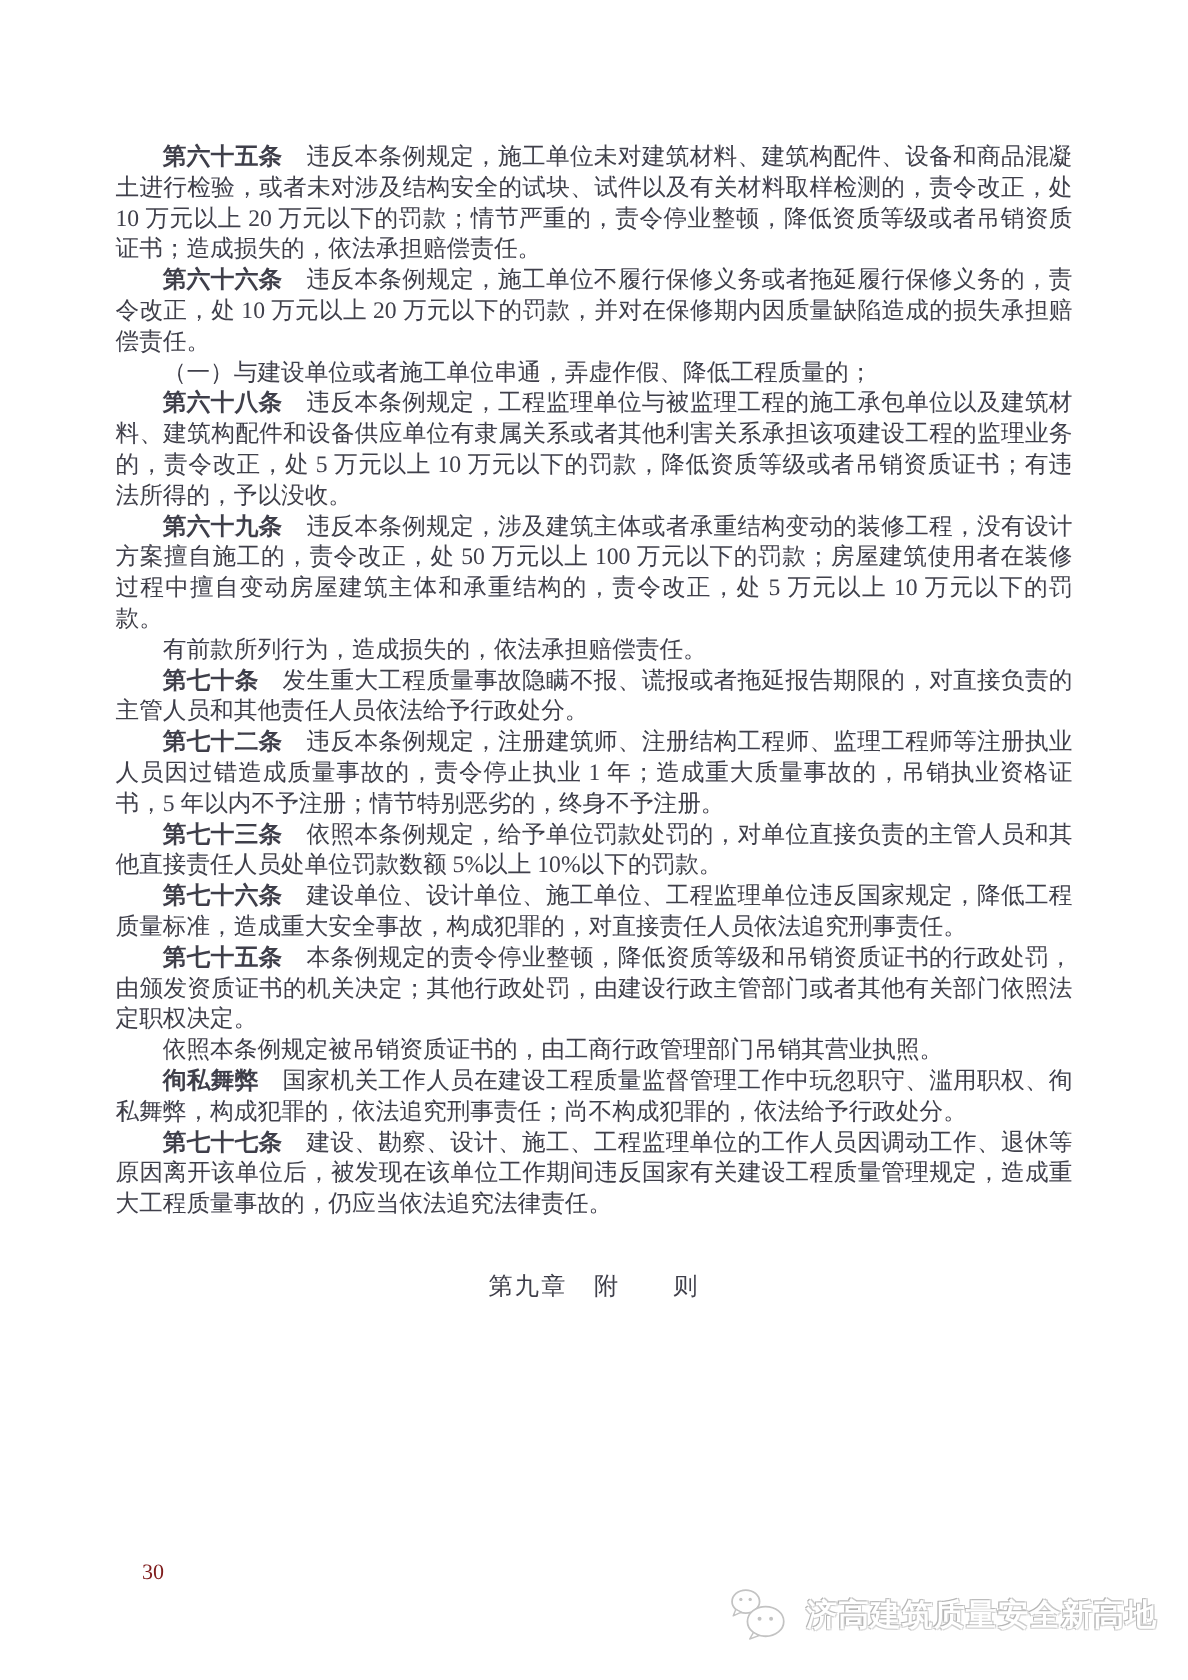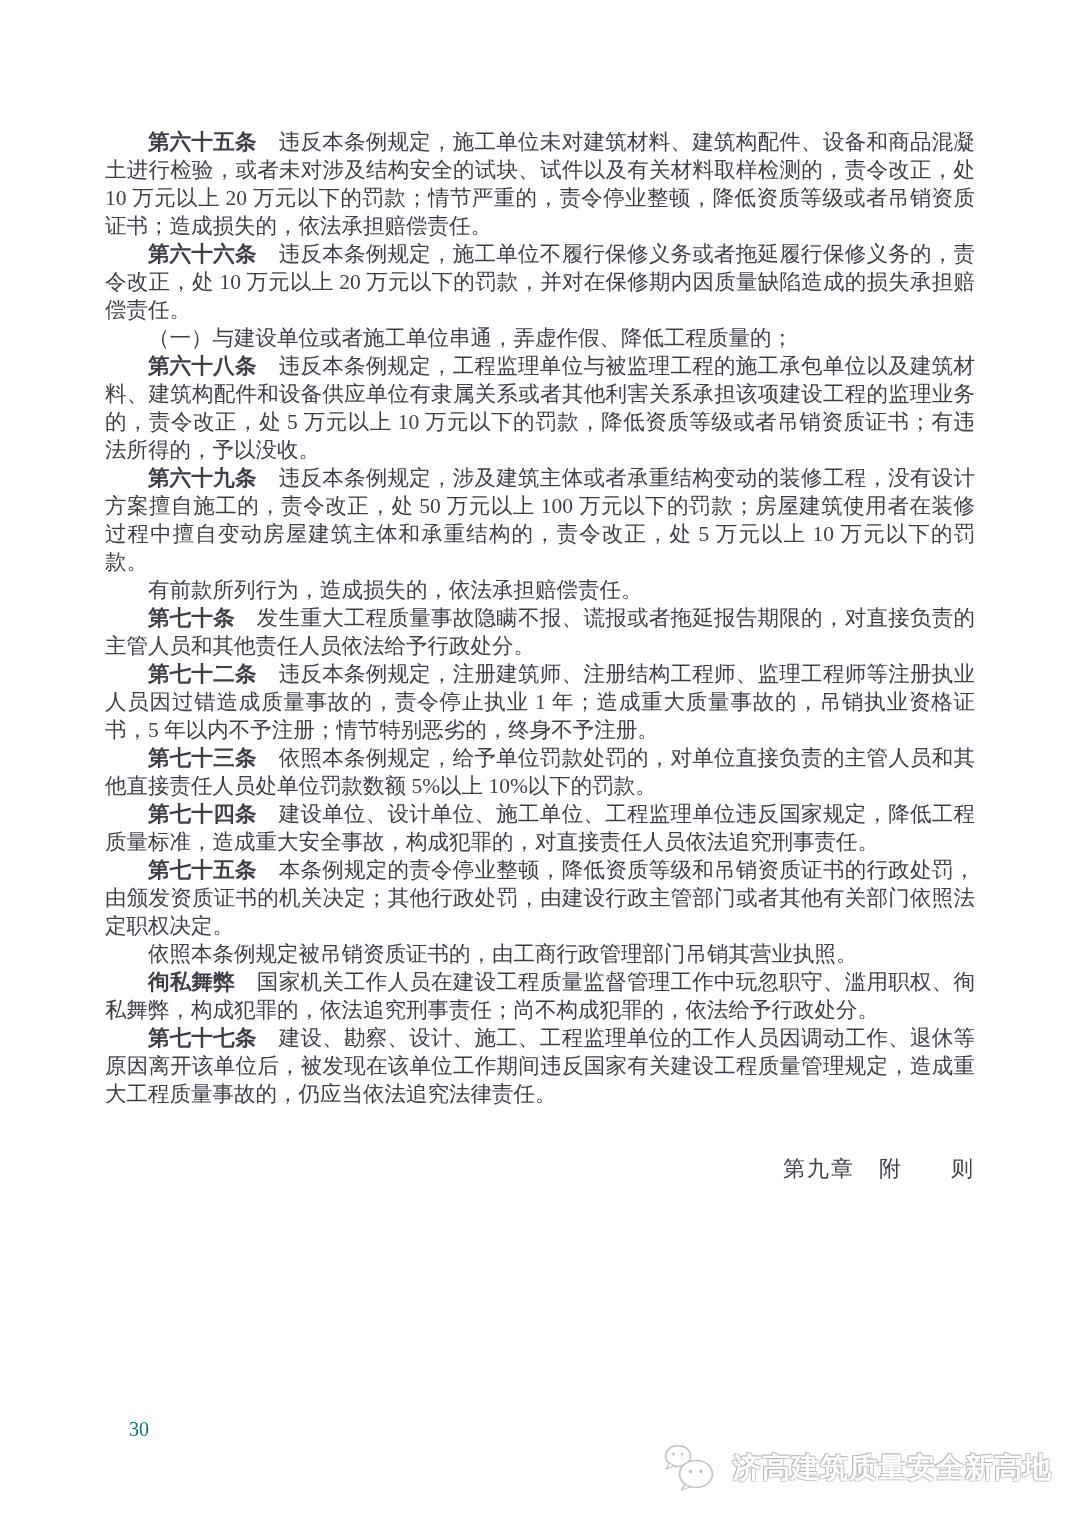--- a/index.html
+++ b/index.html
@@ -25,30 +25,30 @@
     text-align: justify;
     text-indent: 2em;
     word-break: break-all;
   }
   .art-num {
     font-weight: bold;
     font-family: "Liberation Sans", "DejaVu Sans", sans-serif;
   }
   .chapter {
     margin-top: 46px;
-    text-align: right;
+    text-align: center;
     font-size: 22px;
     letter-spacing: 2px;
   }
   .page-num {
     position: absolute;
     left: 129px;
     top: 1418px;
     font-size: 20px;
-    color: #0f766e;
+    color: #7f1d1d;
   }
   .watermark {
     position: absolute;
     right: 28px;
     top: 1443px;
     display: flex;
     align-items: center;
     gap: 18px;
   }
   .wm-logo { width: 52px; height: 50px; }
@@ -71,21 +71,21 @@
   <div class="content" id="articles">
       <p class="para"><span class="art-num">第六十五条</span>　违反本条例规定，施工单位未对建筑材料、建筑构配件、设备和商品混凝土进行检验，或者未对涉及结构安全的试块、试件以及有关材料取样检测的，责令改正，处 10 万元以上 20 万元以下的罚款；情节严重的，责令停业整顿，降低资质等级或者吊销资质证书；造成损失的，依法承担赔偿责任。</p>
       <p class="para"><span class="art-num">第六十六条</span>　违反本条例规定，施工单位不履行保修义务或者拖延履行保修义务的，责令改正，处 10 万元以上 20 万元以下的罚款，并对在保修期内因质量缺陷造成的损失承担赔偿责任。</p>
       <p class="para">（一）与建设单位或者施工单位串通，弄虚作假、降低工程质量的；</p>
       <p class="para"><span class="art-num">第六十八条</span>　违反本条例规定，工程监理单位与被监理工程的施工承包单位以及建筑材料、建筑构配件和设备供应单位有隶属关系或者其他利害关系承担该项建设工程的监理业务的，责令改正，处 5 万元以上 10 万元以下的罚款，降低资质等级或者吊销资质证书；有违法所得的，予以没收。</p>
       <p class="para"><span class="art-num">第六十九条</span>　违反本条例规定，涉及建筑主体或者承重结构变动的装修工程，没有设计方案擅自施工的，责令改正，处 50 万元以上 100 万元以下的罚款；房屋建筑使用者在装修过程中擅自变动房屋建筑主体和承重结构的，责令改正，处 5 万元以上 10 万元以下的罚款。</p>
       <p class="para">有前款所列行为，造成损失的，依法承担赔偿责任。</p>
       <p class="para"><span class="art-num">第七十条</span>　发生重大工程质量事故隐瞒不报、谎报或者拖延报告期限的，对直接负责的主管人员和其他责任人员依法给予行政处分。</p>
       <p class="para"><span class="art-num">第七十二条</span>　违反本条例规定，注册建筑师、注册结构工程师、监理工程师等注册执业人员因过错造成质量事故的，责令停止执业 1 年；造成重大质量事故的，吊销执业资格证书，5 年以内不予注册；情节特别恶劣的，终身不予注册。</p>
       <p class="para"><span class="art-num">第七十三条</span>　依照本条例规定，给予单位罚款处罚的，对单位直接负责的主管人员和其他直接责任人员处单位罚款数额 5%以上 10%以下的罚款。</p>
-      <p class="para"><span class="art-num">第七十四条</span>　建设单位、设计单位、施工单位、工程监理单位违反国家规定，降低工程质量标准，造成重大安全事故，构成犯罪的，对直接责任人员依法追究刑事责任。</p>
+      <p class="para"><span class="art-num">第七十六条</span>　建设单位、设计单位、施工单位、工程监理单位违反国家规定，降低工程质量标准，造成重大安全事故，构成犯罪的，对直接责任人员依法追究刑事责任。</p>
       <p class="para"><span class="art-num">第七十五条</span>　本条例规定的责令停业整顿，降低资质等级和吊销资质证书的行政处罚，由颁发资质证书的机关决定；其他行政处罚，由建设行政主管部门或者其他有关部门依照法定职权决定。</p>
       <p class="para">依照本条例规定被吊销资质证书的，由工商行政管理部门吊销其营业执照。</p>
       <p class="para"><span class="art-num">徇私舞弊</span>　国家机关工作人员在建设工程质量监督管理工作中玩忽职守、滥用职权、徇私舞弊，构成犯罪的，依法追究刑事责任；尚不构成犯罪的，依法给予行政处分。</p>
       <p class="para"><span class="art-num">第七十七条</span>　建设、勘察、设计、施工、工程监理单位的工作人员因调动工作、退休等原因离开该单位后，被发现在该单位工作期间违反国家有关建设工程质量管理规定，造成重大工程质量事故的，仍应当依法追究法律责任。</p>
       <div class="chapter">第九章　附　　则</div>
     </div>
 
   <div class="content" style="top:auto;"></div>
 
   <div class="chapter-wrap" style="position:absolute;left:105px;right:105px;top:128px;pointer-events:none;"></div>

